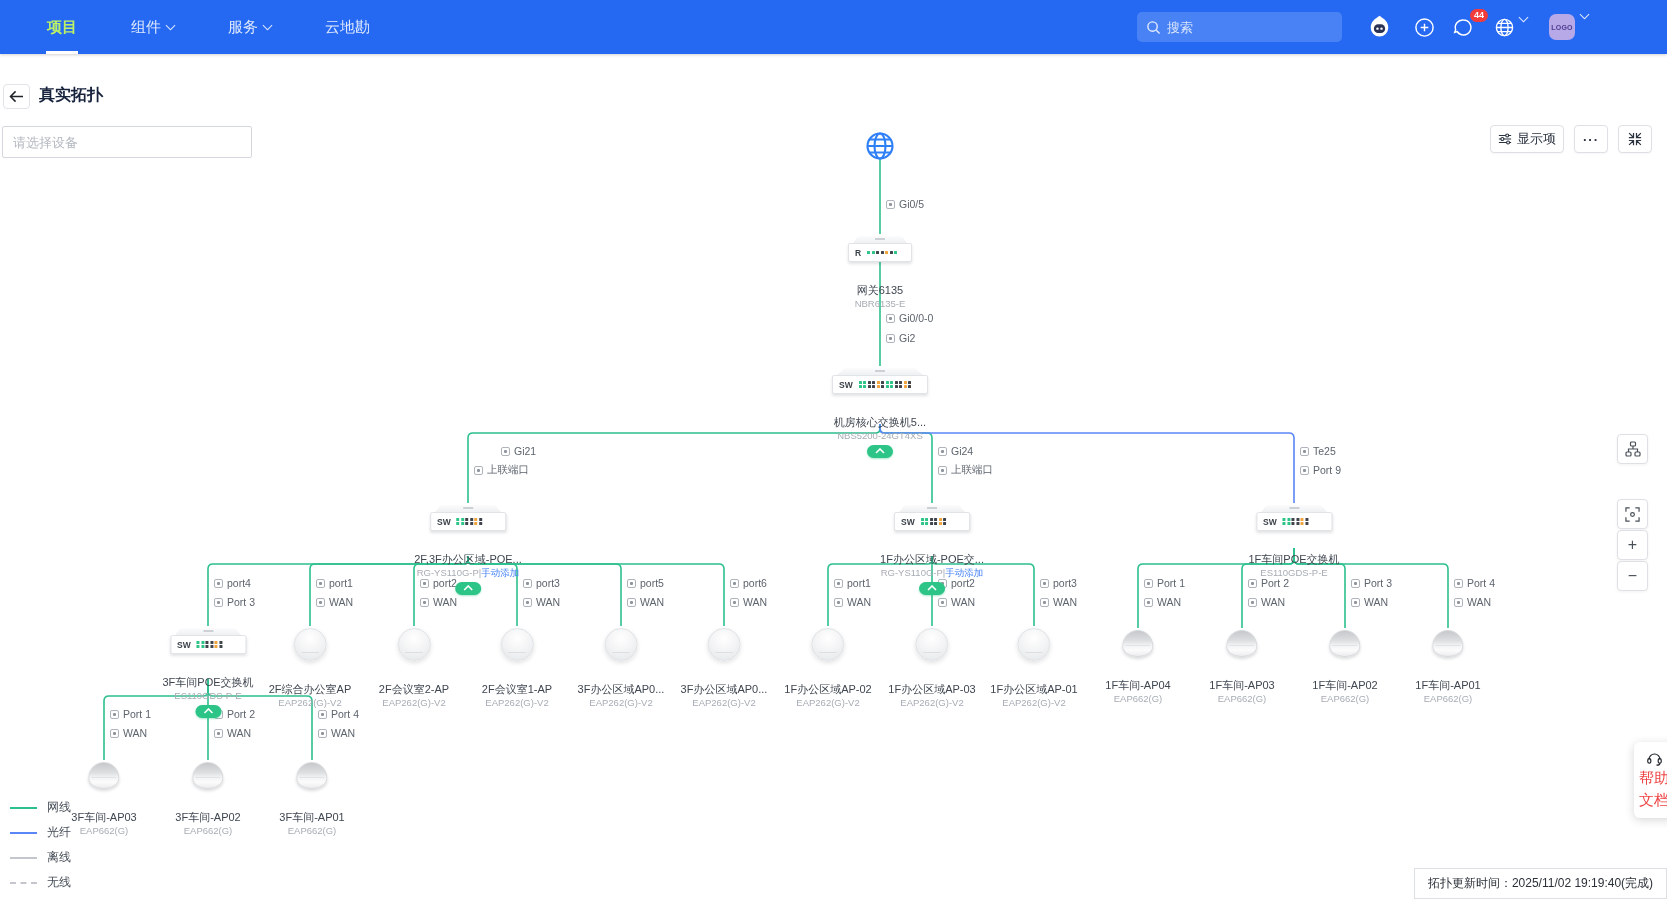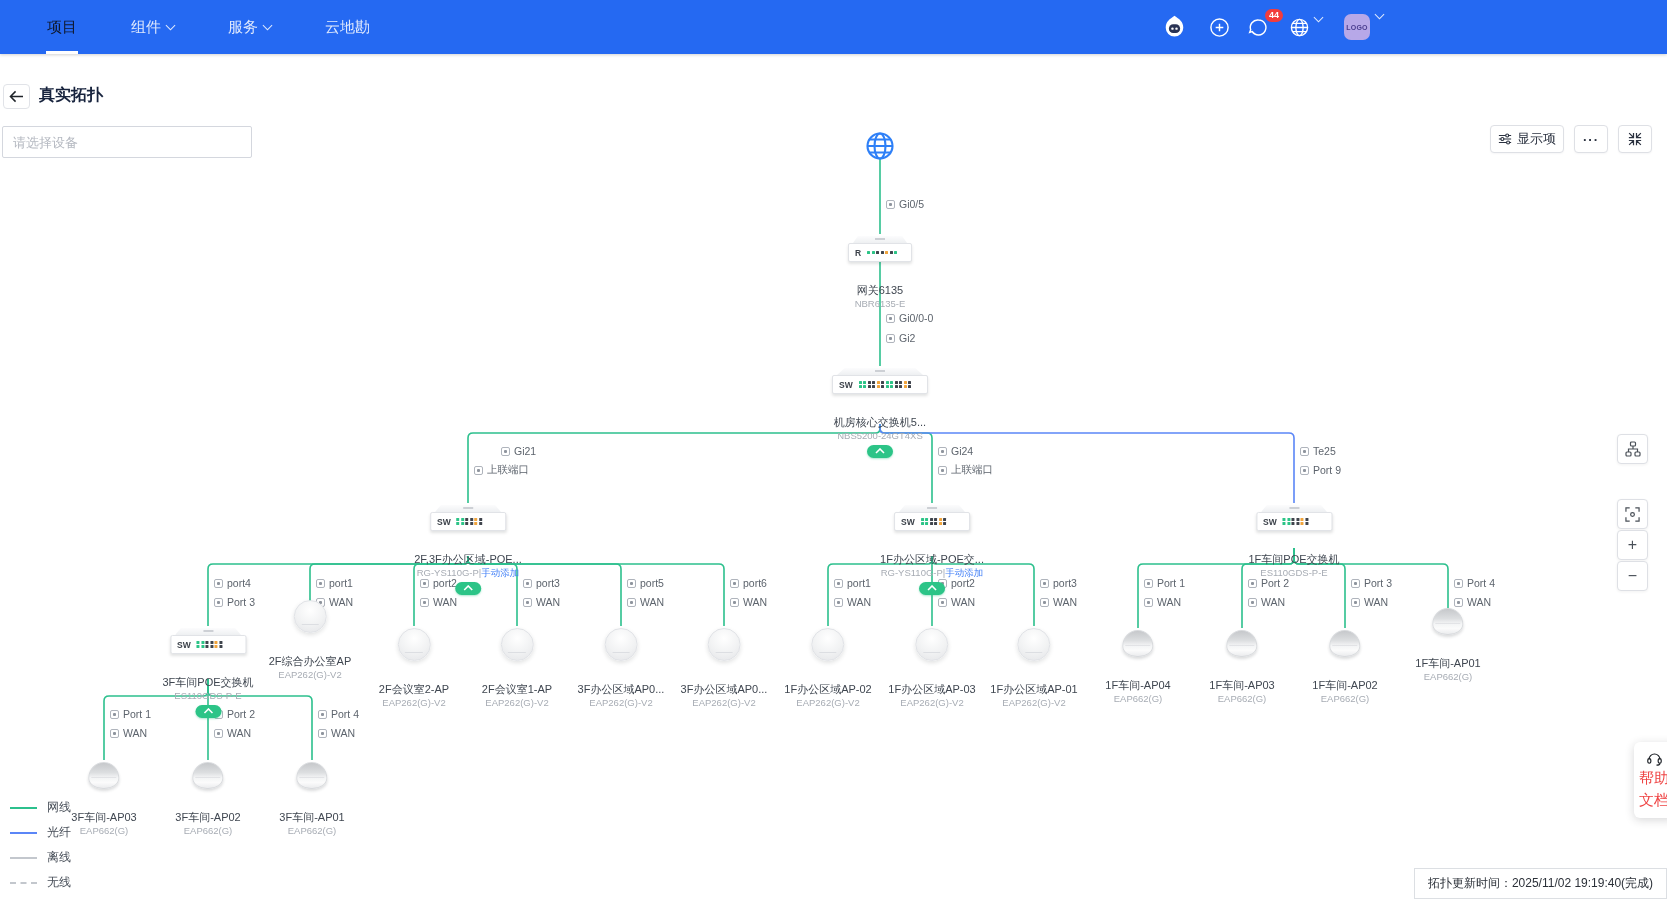--- a/index.html
+++ b/index.html
@@ -3,21 +3,21 @@
 <meta charset="utf-8">
 <style>
 *{margin:0;padding:0;box-sizing:border-box}
 html,body{width:1667px;height:900px}
 body{font-family:"Liberation Sans","DejaVu Sans",sans-serif;background:#fff;position:relative;overflow:hidden}
 
 
 .nav{position:absolute;left:0;top:0;width:100%;height:54px;background:#2569f2;z-index:30;box-shadow:0 1px 3px rgba(0,0,0,.18)}
 .nav-tabs{position:absolute;left:20px;top:0;height:100%;display:flex}
 .nav-tab{position:relative;height:100%;display:flex;align-items:center;gap:6px;padding:0 27px;font-size:15px;color:rgba(255,255,255,.85);cursor:pointer;white-space:nowrap}
-.nav-tab.active{color:#0f172a;font-weight:normal}
+.nav-tab.active{color:#bef264;font-weight:bold}
 .nav-tab.active::after{content:"";position:absolute;left:26px;right:26px;bottom:0;height:3px;background:#fff}
 .caret-w{width:7px;height:7px;border-right:1.6px solid rgba(255,255,255,.85);border-bottom:1.6px solid rgba(255,255,255,.85);transform:rotate(45deg);margin-top:-3px}
 .nav-right{position:absolute;left:1137px;top:0;height:100%;display:flex;align-items:center}
 .search-box{width:205px;height:30px;background:rgba(255,255,255,.17);border-radius:5px;display:flex;align-items:center;padding:0 9px;gap:6px}
 .search-box input{background:transparent;border:none;outline:none;color:#fff;font-size:13px;width:150px}
 .search-box input::placeholder{color:rgba(255,255,255,.8)}
 .nav-ic{display:flex;justify-content:center;cursor:pointer;position:relative}
 .badge{position:absolute;top:-8px;right:-14px;background:#f23c3c;color:#fff;font-size:9px;font-weight:bold;line-height:13px;padding:0 4px;border-radius:8px}
 .avatar{width:26px;height:26px;border-radius:7px;background:#b7a8e8;color:#4a3d8f;font-size:7px;font-weight:bold;display:flex;align-items:center;justify-content:center;letter-spacing:.2px}
 
@@ -86,20 +86,27 @@
       </div>
     <div class="nav-tab">
         <span>服务</span>
         <span class="caret-w"></span>
       </div>
     <div class="nav-tab">
         <span>云地勘</span>
       </div>
   </div>
   <div class="nav-right">
+    <div class="search-box">
+      <svg width="15" height="15" viewBox="0 0 16 16" fill="none" stroke="rgba(255,255,255,.85)" stroke-width="1.5">
+          <circle cx="7" cy="7" r="5"></circle>
+          <path d="M11 11l3.5 3.5"></path>
+        </svg>
+      <input placeholder="搜索" style="">
+    </div>
     <div class="nav-ic" style="margin-left:24px">
       <svg width="27" height="27" viewBox="0 0 24 24">
           <path d="M12 1.5c4.2 3 7.8 5 7.8 10.7a7.8 7.8 0 0 1-15.6 0C4.2 6.5 7.8 4.5 12 1.5z" fill="#fff"></path>
           <rect x="7" y="9.2" width="10" height="7.6" rx="3.8" fill="#2a3354"></rect>
           <circle cx="10.2" cy="13" r="1.1" fill="#fff"></circle>
           <circle cx="13.8" cy="13" r="1.1" fill="#fff"></circle>
         </svg>
     </div>
     <div class="nav-ic" style="margin-left:21px">
       <svg width="21" height="21" viewBox="0 0 22 22" fill="none" stroke="#fff" stroke-width="1.5">
@@ -467,21 +474,21 @@
         </div>
       </div>
       <div class="nname">3F车间POE交换机</div>
       <div class="nmodel">ES110GDS-P-E</div>
       <div class="chip">
         <svg width="10" height="6" viewBox="0 0 10 6">
           <polyline points="1,5 5,1 9,5" fill="none" stroke="#fff" stroke-width="1.6"></polyline>
         </svg>
       </div>
     </div>
-    <div class="node" style="left: 310px; top: 600px;">
+    <div class="node" style="left: 310px; top: 628px;">
       <div class="ap-circle"></div>
       <div class="nname">2F综合办公室AP</div>
       <div class="nmodel">EAP262(G)-V2</div>
     </div>
     <div class="node" style="left: 414px; top: 628px;">
       <div class="ap-circle"></div>
       <div class="nname">2F会议室2-AP</div>
       <div class="nmodel">EAP262(G)-V2</div>
     </div>
     <div class="node" style="left: 517px; top: 628px;">
@@ -522,21 +529,21 @@
     <div class="node" style="left: 1242px; top: 630px; justify-content: center;">
       <div class="ap-dome"></div>
       <div class="nname">1F车间-AP03</div>
       <div class="nmodel">EAP662(G)</div>
     </div>
     <div class="node" style="left: 1345px; top: 630px;">
       <div class="ap-dome"></div>
       <div class="nname">1F车间-AP02</div>
       <div class="nmodel">EAP662(G)</div>
     </div>
-    <div class="node" style="left: 1448px; top: 608px;">
+    <div class="node" style="left: 1448px; top: 630px;">
       <div class="ap-dome"></div>
       <div class="nname">1F车间-AP01</div>
       <div class="nmodel">EAP662(G)</div>
     </div>
     <div class="node" style="left: 104px; top: 762px;">
       <div class="ap-dome"></div>
       <div class="nname">3F车间-AP03</div>
       <div class="nmodel">EAP662(G)</div>
     </div>
     <div class="node" style="left: 208px; top: 762px;">

